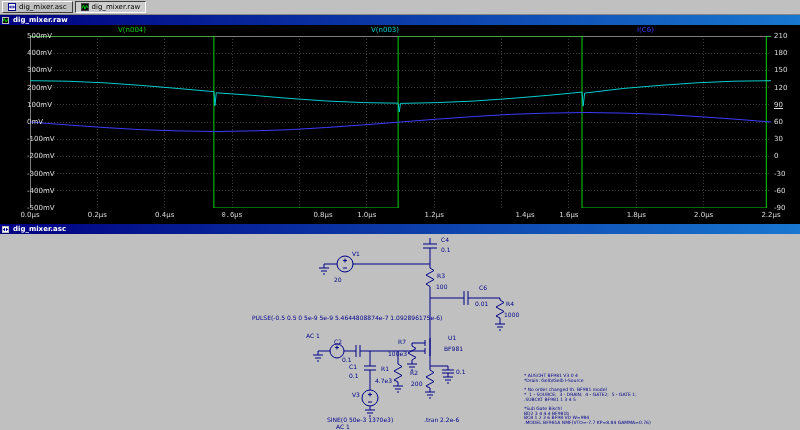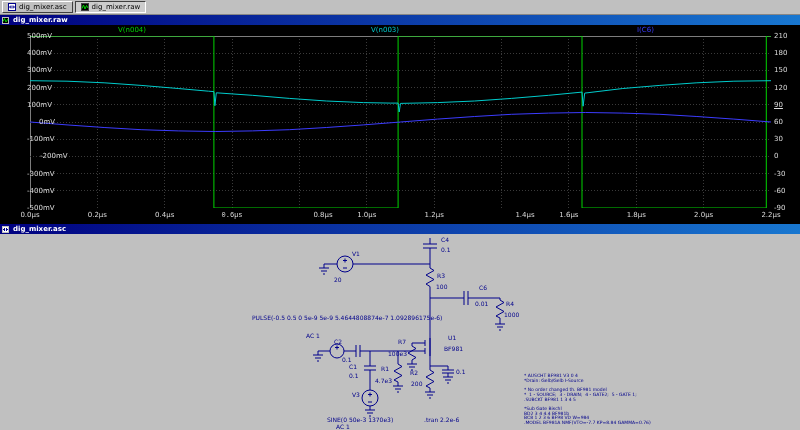--- a/index.html
+++ b/index.html
@@ -95,23 +95,23 @@
         <polyline points="0.0,0.0 183.9,0.0 183.9,172.0 368.1,172.0 368.1,0.0 552.0,0.0 552.0,172.0 736.3,172.0 736.3,0.0 741.0,0.0" fill="none" stroke="#00d400" stroke-width="1"></polyline>
         <polyline points="0.0,44.7 37.0,45.2 74.1,46.8 111.1,49.4 148.2,52.5 178.5,55.2 183.9,55.6 184.9,69.7 186.3,56.8 222.3,59.3 259.3,62.4 296.4,65.0 333.4,66.6 360.4,67.1 368.1,67.1 369.2,76.0 370.5,67.4 407.5,66.6 444.6,65.0 481.6,62.4 518.7,59.3 549.0,56.4 552.0,56.1 553.1,70.2 554.7,57.1 592.8,52.5 629.9,49.4 666.9,46.8 703.9,45.2 741.0,44.7" fill="none" stroke="#00cccc" stroke-width="1"></polyline>
         <polyline points="0.0,86.0 37.0,88.9 74.1,91.5 111.1,93.7 148.2,94.9 185.3,95.5 222.3,94.9 259.3,93.7 296.4,91.5 333.4,88.9 370.5,86.0 407.5,83.1 444.6,80.5 481.6,78.3 518.7,77.1 555.7,76.5 592.8,77.1 629.9,78.3 666.9,80.5 703.9,83.1 741.0,86.0" fill="none" stroke="#3c3cff" stroke-width="1"></polyline>
       </svg>
     <div id="ylabels-left">
         <span class="alab left" style="top: 7px;">500mV</span>
         <span class="alab left" style="top: 24.2px;">400mV</span>
         <span class="alab left" style="top: 41.4px;">300mV</span>
         <span class="alab left" style="top: 58.6px;">200mV</span>
         <span class="alab left" style="top: 75.8px;">100mV</span>
-        <span class="alab left" style="top: 93px; margin-left: 12px;">0mV</span>
+        <span class="alab left" style="top: 93px;">0mV</span>
         <span class="alab left" style="top: 110.2px;">-100mV</span>
-        <span class="alab left" style="top: 127.4px; margin-left: 13px;">-200mV</span>
+        <span class="alab left" style="top: 127.4px;">-200mV</span>
         <span class="alab left" style="top: 144.6px;">-300mV</span>
         <span class="alab left" style="top: 161.8px;">-400mV</span>
         <span class="alab left" style="top: 179px;">-500mV</span>
       </div>
     <div id="ylabels-right">
         <span class="alab right" style="top: 7px;">210</span>
         <span class="alab right" style="top: 24.2px;">180</span>
         <span class="alab right" style="top: 41.4px;">150</span>
         <span class="alab right" style="top: 58.6px;">120</span>
         <span class="alab right" style="top: 75.8px; text-decoration: underline;">90</span>

